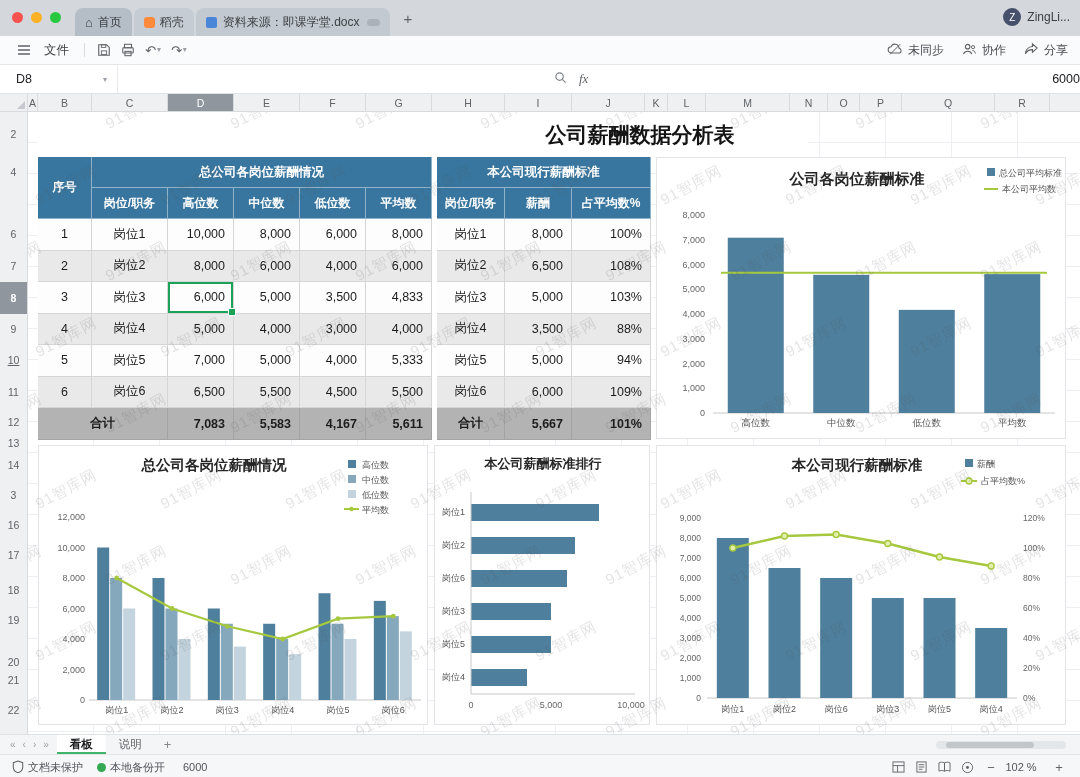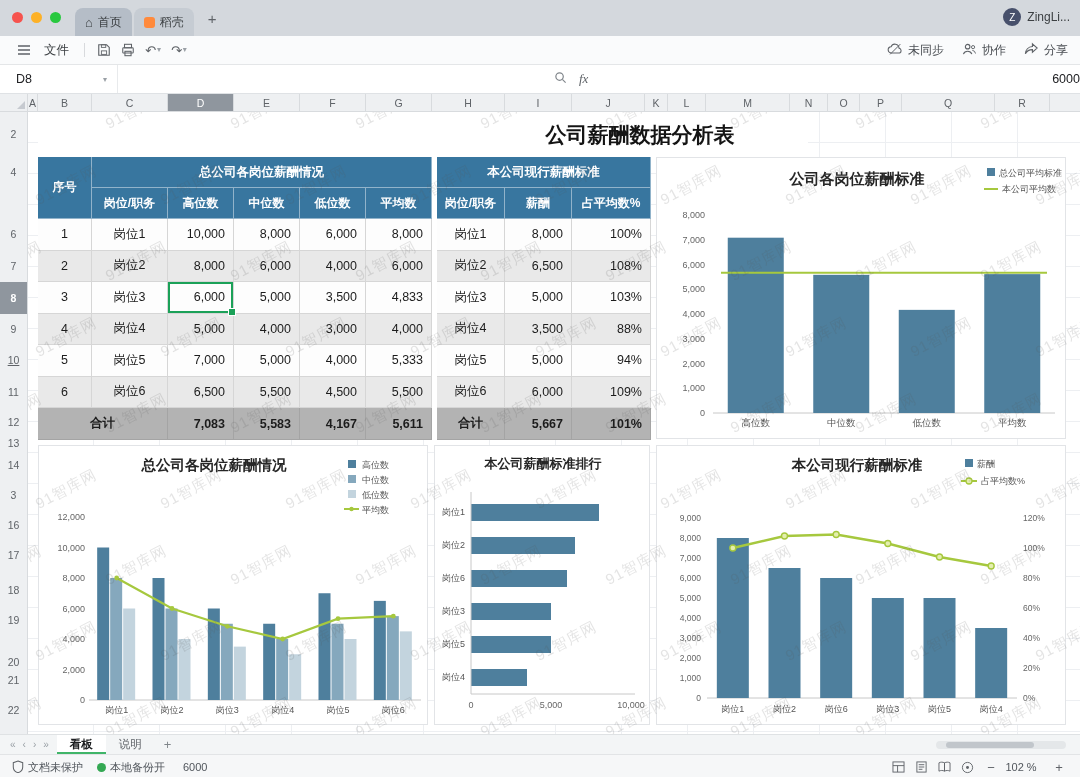--- a/index.html
+++ b/index.html
@@ -134,20 +134,25 @@
       <span class="light green"></span>
     </div>
     <div id="win-tabs">
         <div class="wtab">
           <span class="wtab-ic home-icon">⌂</span>
           <span class="wtab-label">首页</span>
         </div>
         <div class="wtab">
           <span class="wtab-ic docer-icon"></span>
           <span class="wtab-label">稻壳</span>
+        </div>
+        <div class="wtab">
+          <span class="wtab-ic doc-icon"></span>
+          <span class="wtab-label">资料来源：即课学堂.docx</span>
+          <span class="wtab-tr cloud-icon"></span>
         </div>
       </div>
     <div class="newtab">+</div>
     <div class="tb-spacer"></div>
     <div class="user">
       <span class="avatar" id="avatar">Z</span>
       <span>ZingLi...</span>
     </div>
   </div>
 

